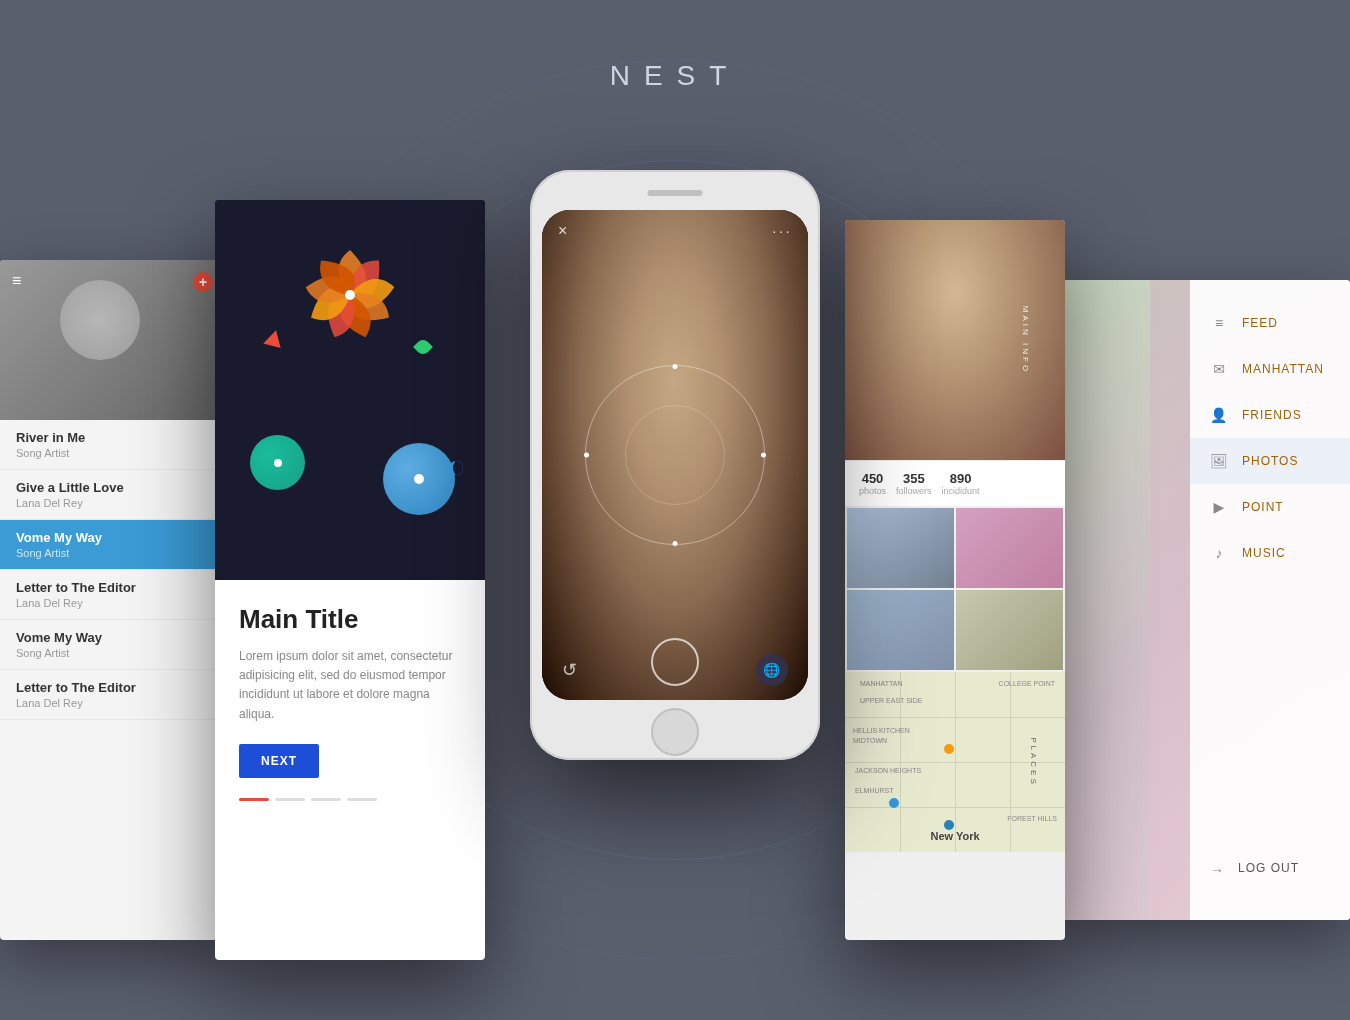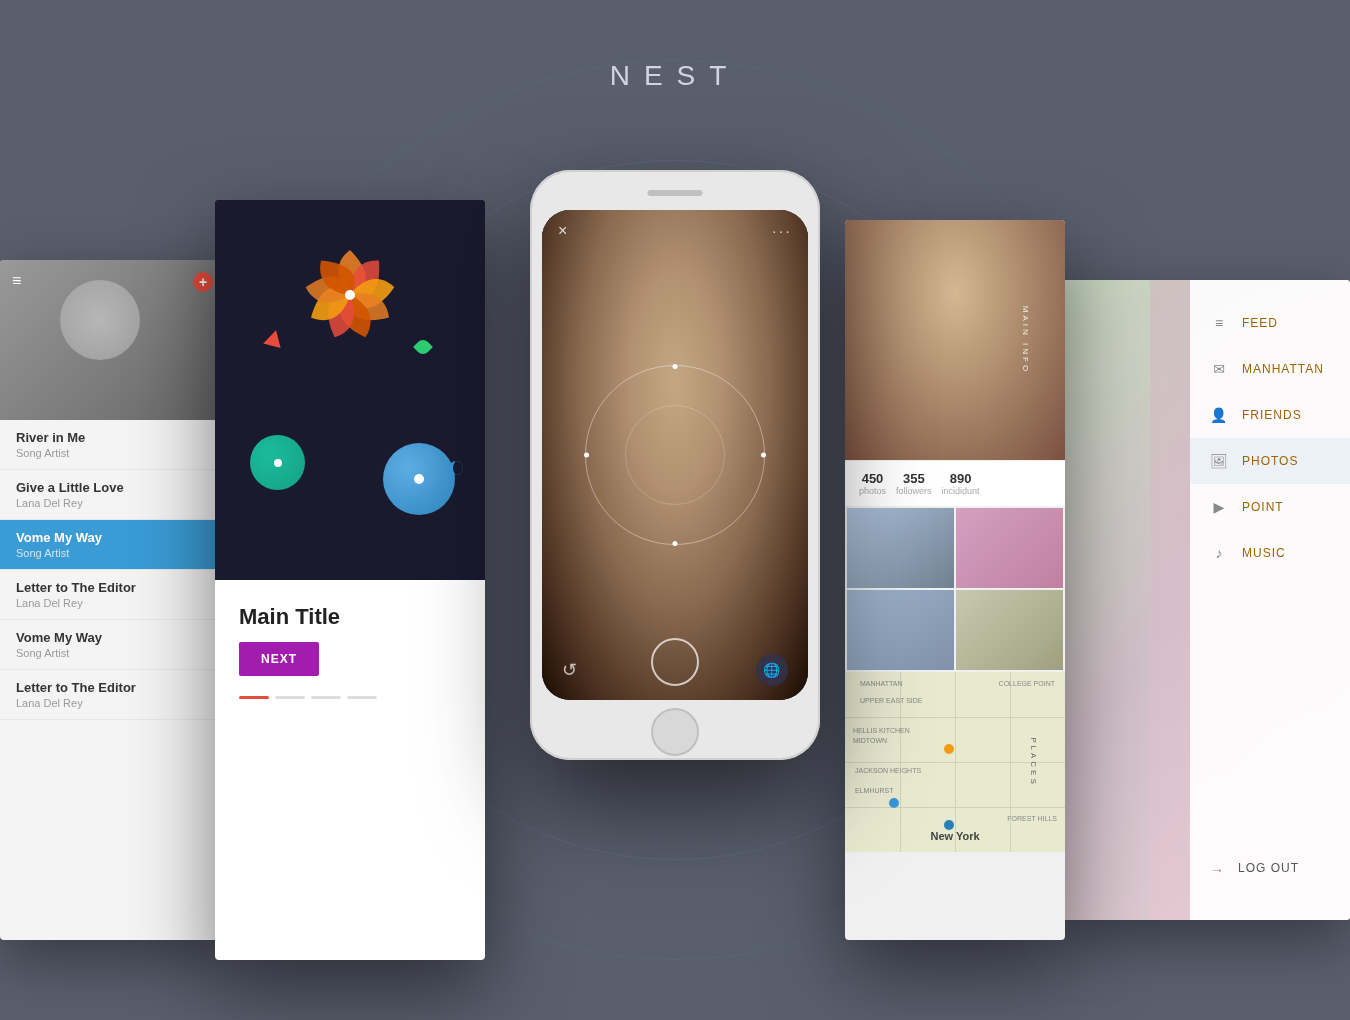--- a/index.html
+++ b/index.html
@@ -161,33 +161,33 @@
       position: relative;
       overflow: hidden;
     }
 
     .pres-bottom {
       height: 380px;
       background: white;
       padding: 24px 24px;
     }
     .pres-title {
-      font-size: 22px;
+      font-size: 26px;
       font-weight: 700;
       color: #222;
       margin-bottom: 12px;
     }
     .pres-body {
       font-size: 12px;
       color: #888;
       line-height: 1.6;
       margin-bottom: 20px;
     }
     .pres-next-btn {
-      background: #a21caf;
+      background: #1d4ed8;
       color: white;
       border: none;
       padding: 10px 22px;
       font-size: 12px;
       font-weight: 600;
       letter-spacing: 1px;
       cursor: pointer;
       border-radius: 2px;
     }
 
@@ -598,20 +598,21 @@
         <div style="width:10px;height:10px;background:white;border-radius:50%;"></div>
       </div>
 
       <div style="position:absolute; bottom:105px; right:22px; width:14px; height:14px;
                   background:#3498db; border-radius:50%; overflow:hidden;">
         <div style="position:absolute; top:-2px; left:4px; width:14px; height:18px; background:#1a1a2e; border-radius:50%;"></div>
       </div>
     </div>
     <div class="pres-bottom">
       <div class="pres-title">Main Title</div>
+      <div class="pres-body">Lorem ipsum dolor sit amet, consectetur adipisicing elit, sed do eiusmod tempor incididunt ut labore et dolore magna aliqua.</div>
       <button class="pres-next-btn">NEXT</button>
       <div class="pres-deco">
         <div class="pres-deco-bar active"></div>
         <div class="pres-deco-bar"></div>
         <div class="pres-deco-bar"></div>
         <div class="pres-deco-bar"></div>
       </div>
     </div>
 
     <div style="position:absolute; bottom:0; left:0; right:0; height:0;"></div>

